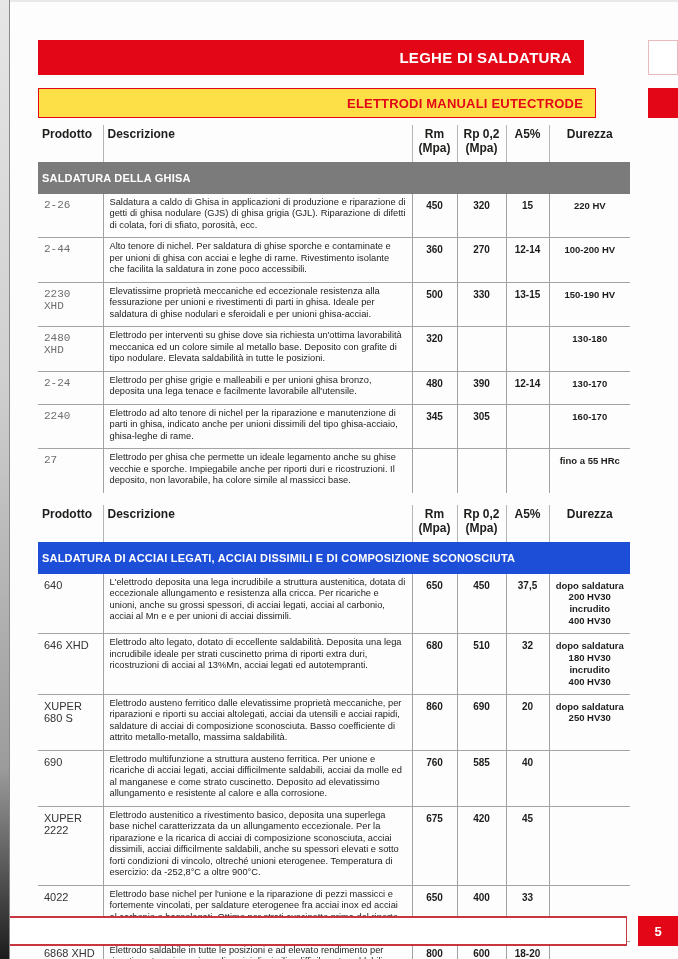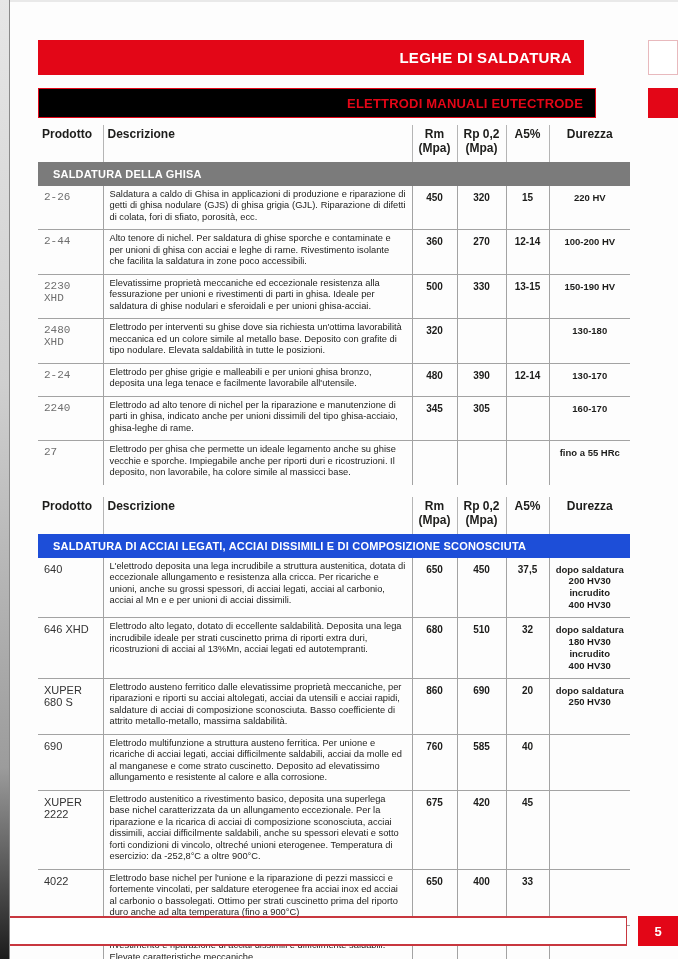--- a/index.html
+++ b/index.html
@@ -23,21 +23,21 @@
     background:var(--red);display:flex;align-items:center;justify-content:flex-end;
     box-sizing:border-box;padding-right:12px;
   }
   .title-bar span{color:#fff;font-weight:700;font-size:15px;letter-spacing:.3px;}
   .title-tab{
     position:absolute;left:648px;top:40px;width:30px;height:35px;
     background:#fff;border:1px solid #e8b9bd;box-sizing:border-box;
   }
   .subtitle-bar{
     position:absolute;left:38px;top:88px;width:558px;height:30px;
-    background:#000000;border:1px solid var(--red);box-sizing:border-box;
+    background:#fde047;border:1px solid var(--red);box-sizing:border-box;
     display:flex;align-items:center;justify-content:flex-end;padding-right:12px;
   }
   .subtitle-bar span{color:var(--red);font-weight:700;font-size:13px;letter-spacing:.2px;}
   .subtitle-tab{
     position:absolute;left:648px;top:88px;width:30px;height:30px;background:var(--red);
   }
 
   .content{position:absolute;left:38px;top:125px;width:592px;}
 
   table{border-collapse:collapse;width:592px;table-layout:fixed;}
@@ -55,21 +55,21 @@
 
   td{
     vertical-align:top;border-left:1px solid #a3a3a3;border-bottom:1px solid #a3a3a3;
     padding:3px 6px 6px 6px;
   }
   td:first-child{border-left:none;}
   tr.last td{border-bottom:none;margin-top:29px;}
 
   .sec-bar td{border:none;padding:0;}
   .sec-bar .bar{
-    height:24px;display:flex;align-items:center;padding-left:15px;
+    height:32px;display:flex;align-items:center;padding-left:4px;
     color:#fff;font-size:11px;font-weight:700;letter-spacing:.2px;
   }
   .bar.gray{background:#7b7b7b;}
   .bar.black{background:#1d4ed8;}
 
   .prod{font-size:11px;padding-top:5px;}
   .t1 .prod{color:#6e6e6e;font-family:Liberation Mono, monospace;}
   .t2 .prod{color:#333;}
   .desc{font-size:9.3px;line-height:1.24;color:#1d1d1b;}
   .desc.just{text-align:justify;}

